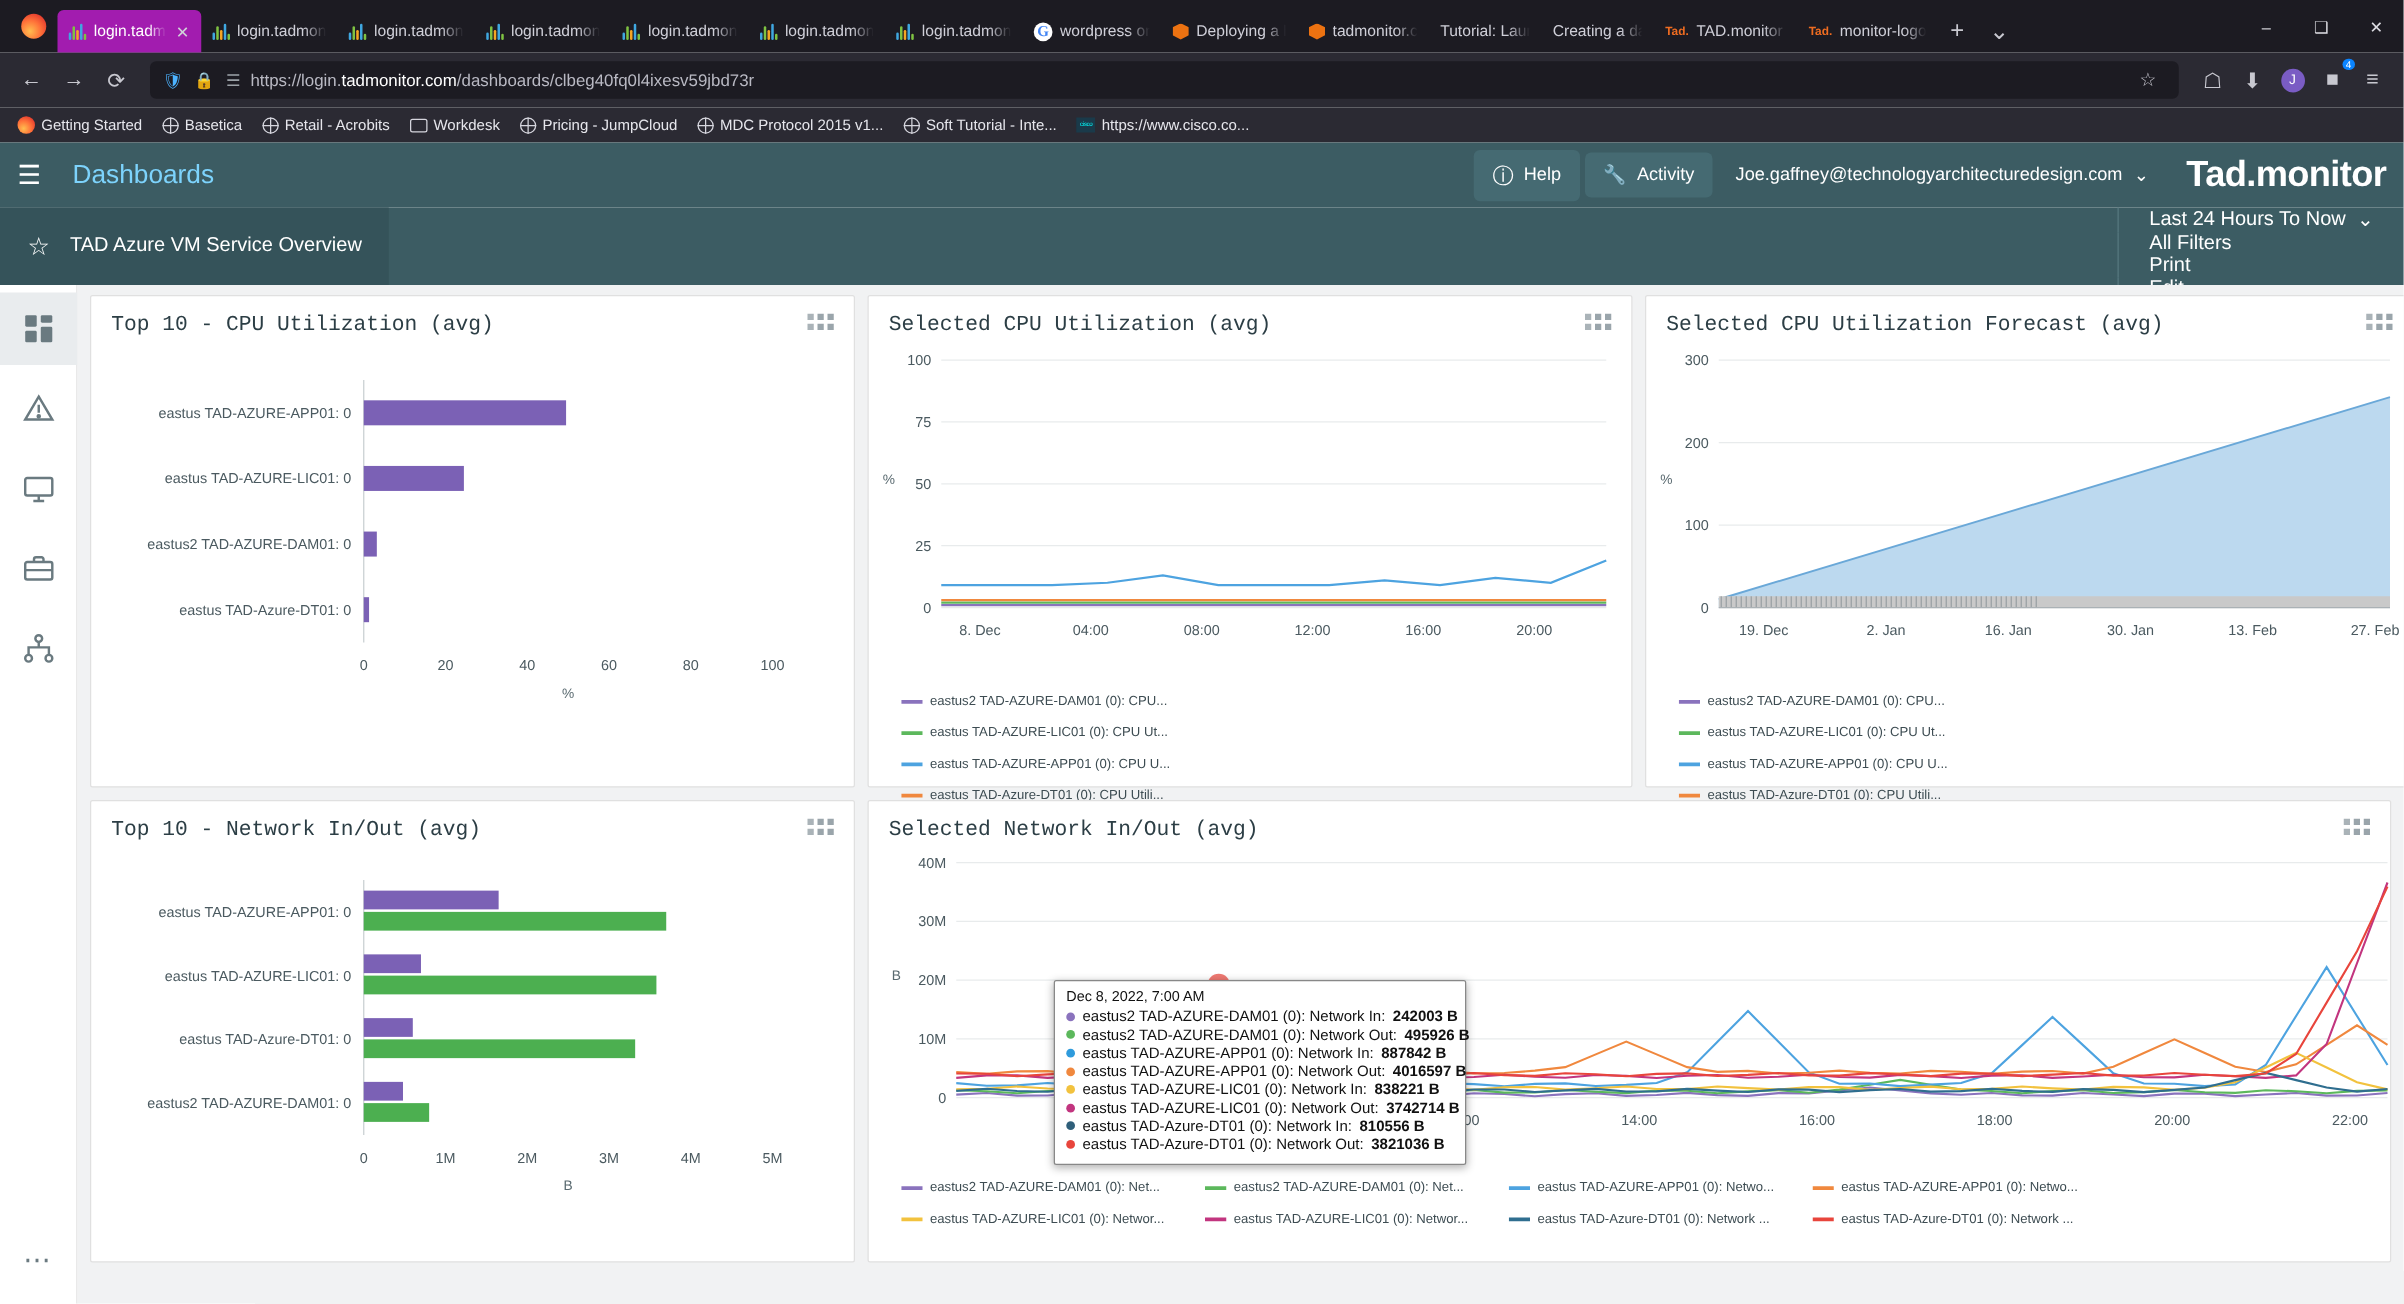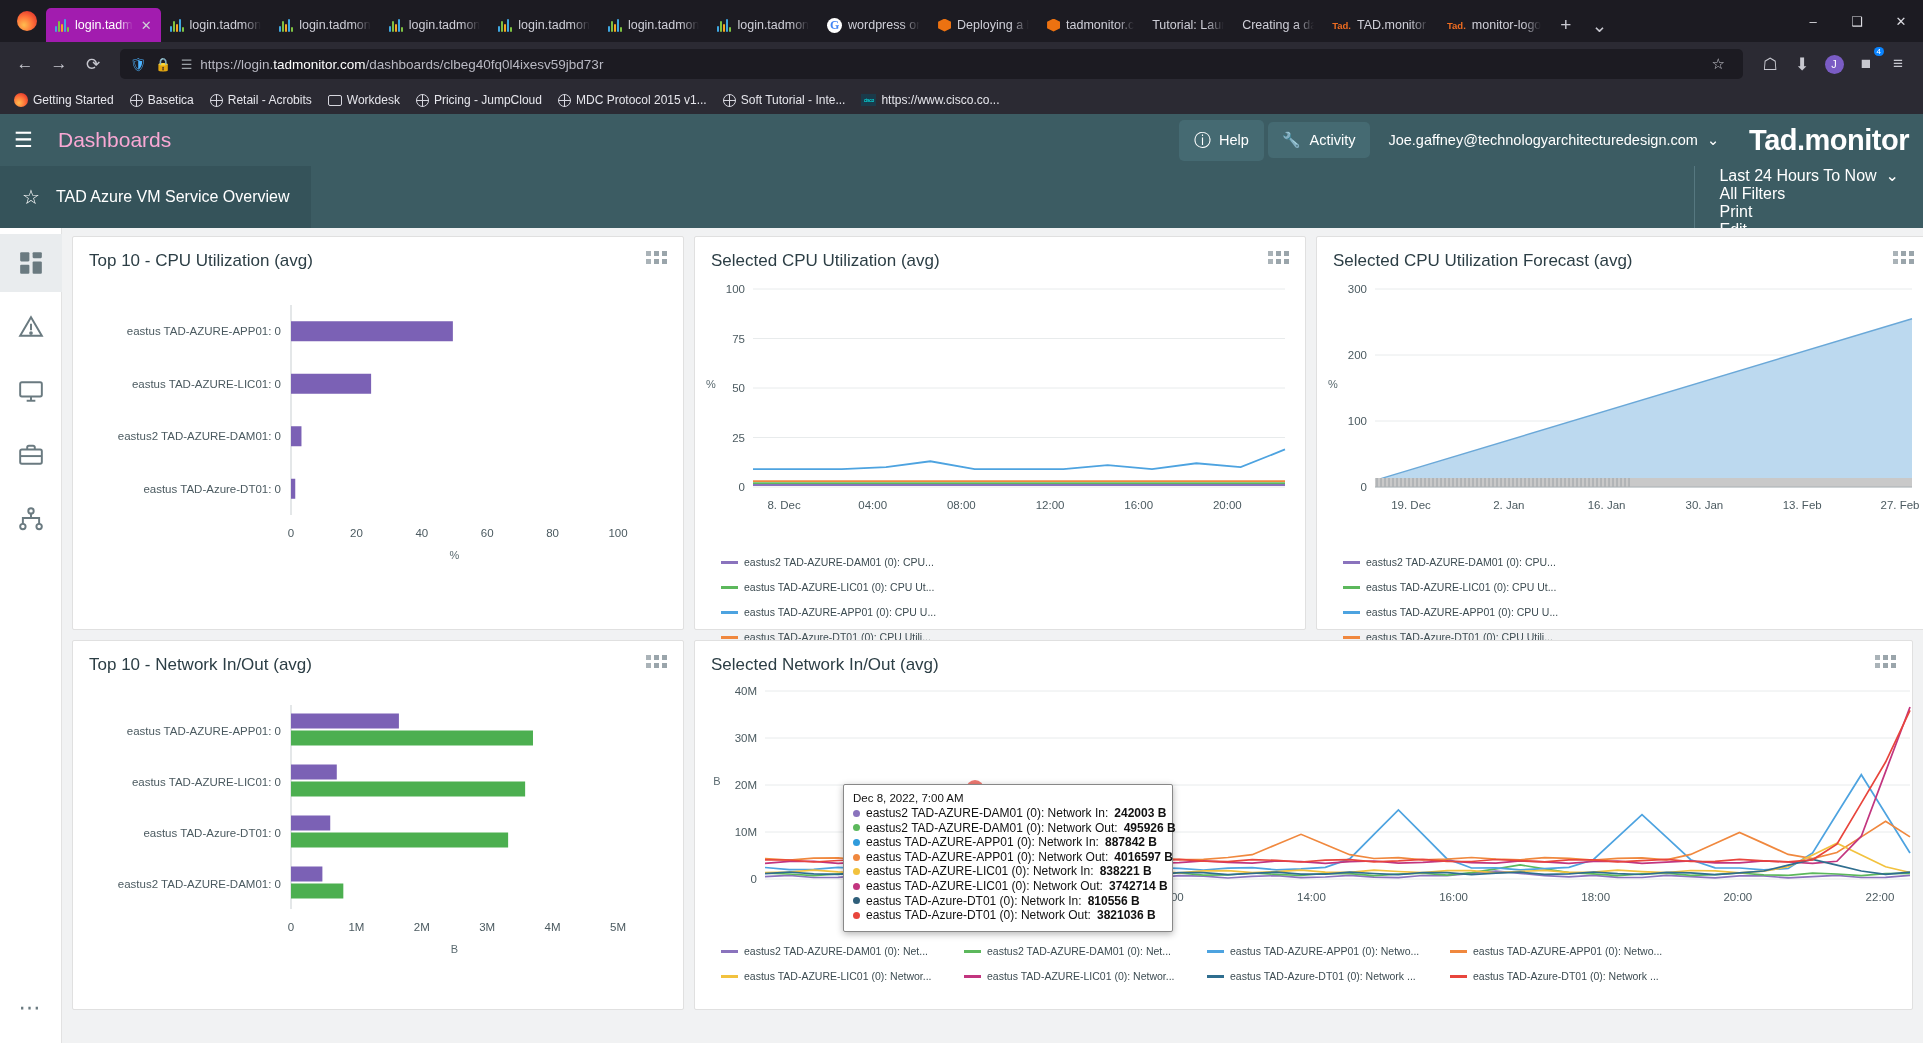--- a/index.html
+++ b/index.html
@@ -63,21 +63,21 @@
      position:relative; flex:0 0 13px;}
   .globe:before{content:"";position:absolute;left:5px;top:-1px;width:1.3px;height:13px;background:#d6d6de;}
   .globe:after{content:"";position:absolute;top:5px;left:-1px;height:1.3px;width:13px;background:#d6d6de;}
   .folder { width:14px;height:11px;border:1.4px solid #d6d6de;border-radius:2px;}
   .cisco { width:15px;height:12px;background:#1a3a4a; display:flex;align-items:center;
      justify-content:center; color:#0ff; font-size:5px; letter-spacing:-0.3px;}
 
   
   .apphdr { height:52px; background:#3c5c63; display:flex; align-items:center; padding:0 14px; }
   .hamb { width:34px; color:#fff; font-size:21px; }
-  .apptitle { color:#f9a8d4; font-size:21px; margin-left:10px; }
+  .apptitle { color:#7dd3fc; font-size:21px; margin-left:10px; }
   .hdr-right { margin-left:auto; display:flex; align-items:center; gap:4px; }
   .hbtn { display:flex;align-items:center;gap:8px; color:#fff; font-size:14.5px;
      padding:9px 15px; border-radius:5px; background:#456a72; }
   .useremail { color:#fff; font-size:14.5px; padding:0 14px; display:flex; gap:9px; align-items:center;}
   .logo { color:#fff; font-size:29px; padding-left:12px; letter-spacing:-.5px; }
   .logo b { font-weight:bold; }
   .logo span.dot { color:#fff; font-weight:bold;}
   .logo span.mon { font-weight:700; }
 
   .subbar { height:62px; background:#3c5c63; display:flex; align-items:stretch; }
@@ -97,21 +97,21 @@
      flex:0 0 62px; }
   .lnitem { width:62px;height:58px; display:flex;align-items:center;justify-content:center;
      color:#6a7a80; }
   .lnitem.active { background:#e9ecee; }
   .lnitem svg { width:26px;height:26px; }
   .lndots { margin-top:auto; padding-bottom:22px; color:#6a7a80; font-size:22px; letter-spacing:2px;}
 
   .content { flex:1; background:#f1f2f3; padding:8px 10px 0 10px; overflow:hidden; position:relative; }
   .row { display:flex; gap:10px; }
   .card { background:#fff; border:1px solid #e0e0e0; border-radius:2px; position:relative; }
-  .card-hd { display:flex; align-items:flex-start; padding:14px 16px 4px 16px; }
+  .card-hd { display:flex; align-items:flex-start; padding:14px 16px 4px 16px;font-family:Liberation Mono, monospace; }
   .card-title { font-size:17px; color:#2c3e45; }
   .grip { margin-left:auto; display:grid; grid-template-columns:repeat(3,5px);
      grid-template-rows:repeat(2,5px); gap:3px; }
   .grip i { display:block; width:5px;height:5px;background:#9aa5ab; }
   .grip i:nth-child(1),.grip i:nth-child(4){background:#aab3b8;}
 
   .r1 .card { height:394px; }
   .c1 { width:612px; } .c2 { width:612px; } .c3 { flex:1; }
   .r2 { margin-top:10px; }
   .r2 .card { height:370px; }

